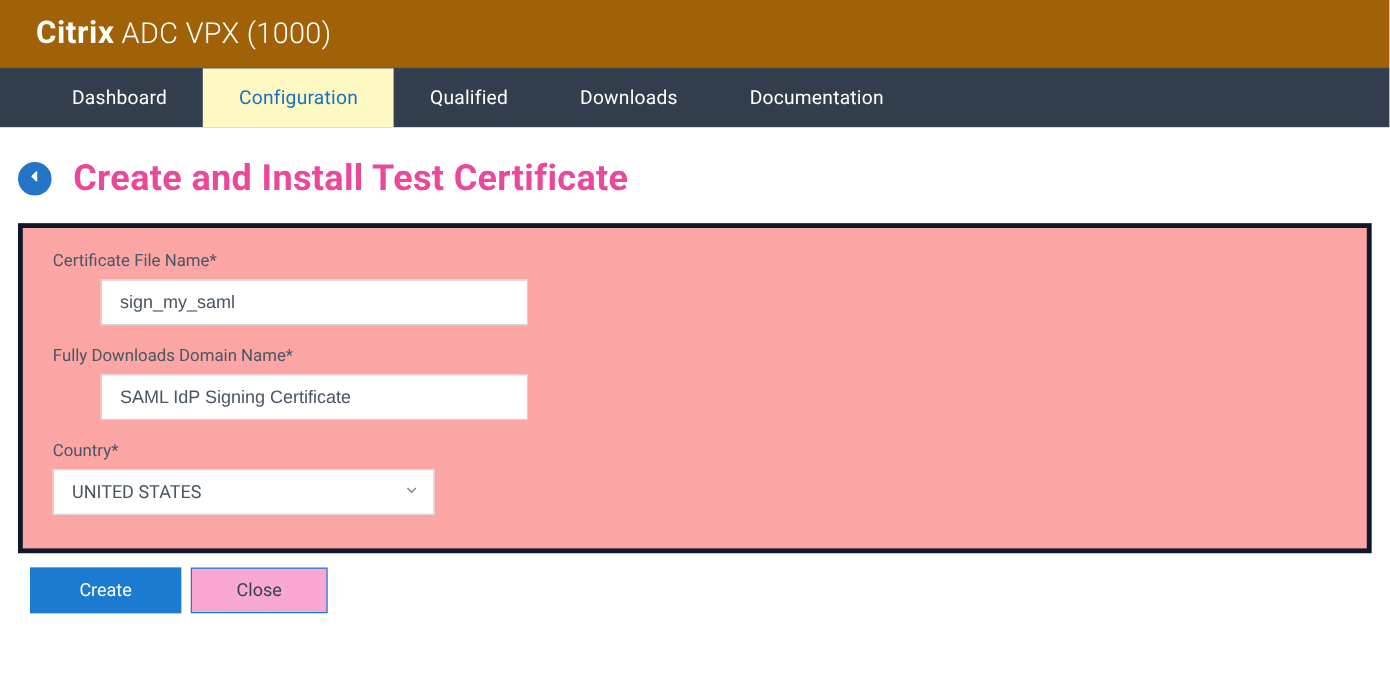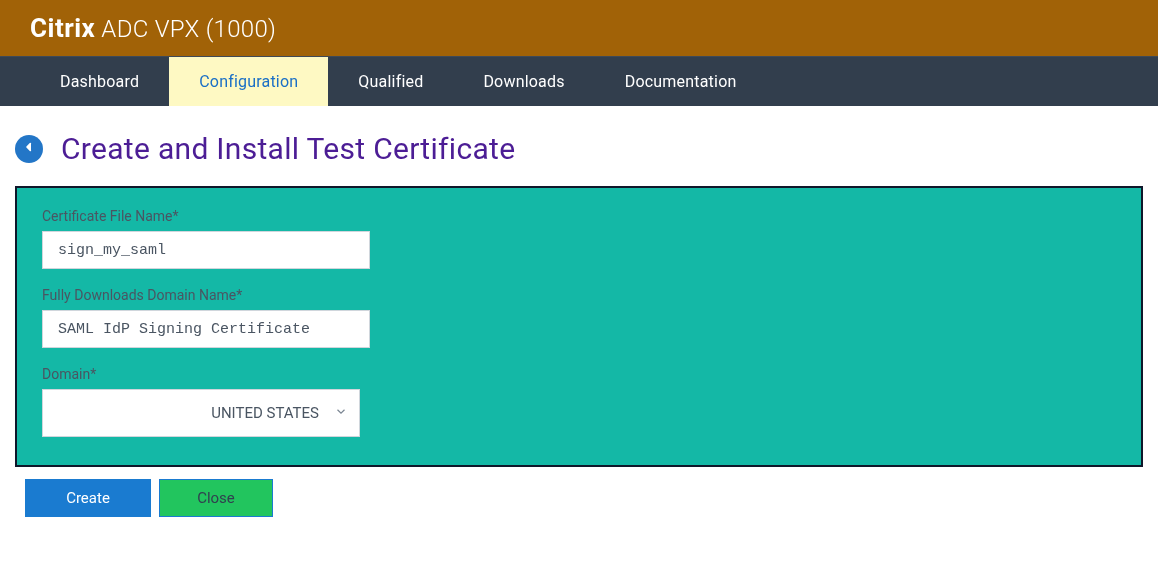--- a/index.html
+++ b/index.html
@@ -67,68 +67,68 @@
       cursor: pointer;
       flex-shrink: 0;
     }
     .back-circle svg {
       width: 16px;
       height: 16px;
       fill: #ffffff;
     }
     .page-title {
       font-size: 30px;
-      font-weight: 400;
-      color: #4c1d95;
+      font-weight: 700;
+      color: #ec4899;
       margin-left: 18px;
       letter-spacing: 0.3px;
     }
     .form-card {
-      border: 2px solid #0f172a;
-      background: #14b8a6;
+      border: 4px solid #0f172a;
+      background: #fca5a5;
       padding: 20px 25px 28px 25px;
     }
     .form-field {
       margin-bottom: 18px;
     }
     .form-label {
       display: block;
       font-size: 14px;
       color: #4a5562;
       margin-bottom: 7px;
     }
     .text-input {
-      width: 328px;
+      width: 356px;
       height: 38px;
       padding: 0 15px;
       border: 1px solid #d0d6dc;
       font-size: 15px;
       color: #4a5562;
       outline: none;
-      font-family: Liberation Mono, monospace;
+      font-family: Liberation Sans, sans-serif;
       background: #ffffff;
+      margin-left: 40px;
     }
     .select-wrapper {
       position: relative;
       width: 318px;
     }
     .select-input {
       width: 100%;
-      height: 48px;
+      height: 38px;
       padding: 0 40px 0 15px;
       border: 1px solid #d0d6dc;
       font-size: 15px;
       color: #4a5562;
       outline: none;
       font-family: inherit;
       background: #ffffff;
       appearance: none;
       -webkit-appearance: none;
       cursor: pointer;
-      text-align: right;
     }
     .select-chevron {
       position: absolute;
       right: 12px;
       top: 50%;
       transform: translateY(-50%);
       pointer-events: none;
     }
     .select-chevron svg {
       width: 14px;
@@ -153,21 +153,21 @@
       display: inline-flex;
       align-items: center;
       justify-content: center;
     }
     .btn-primary {
       background: #1a7bd0;
       color: #ffffff;
       border-color: #1a7bd0;
     }
     .btn-secondary {
-      background: #22c55e;
+      background: #f9a8d4;
       color: #31414f;
       border-color: #1a7bd0;
       min-width: 114px;
     }
   </style>
 </head>
 <body>
 
 <div class="top-bar">
   <span class="brand-strong">Citrix</span>
@@ -202,21 +202,21 @@
       <label class="form-label">Certificate File Name*</label>
       <input type="text" class="text-input" value="sign_my_saml" style="">
     </div>
 
     <div class="form-field">
       <label class="form-label">Fully Downloads Domain Name*</label>
       <input type="text" class="text-input" value="SAML IdP Signing Certificate" style="">
     </div>
 
     <div class="form-field" style="margin-bottom:0;">
-      <label class="form-label">Domain*</label>
+      <label class="form-label">Country*</label>
       <div class="select-wrapper">
         <select class="select-input">
           <option>UNITED STATES</option>
         </select>
         <span class="select-chevron">
           <svg viewBox="0 0 24 24">
               <polyline points="6 9 12 15 18 9"></polyline>
             </svg>
         </span>
       </div>

